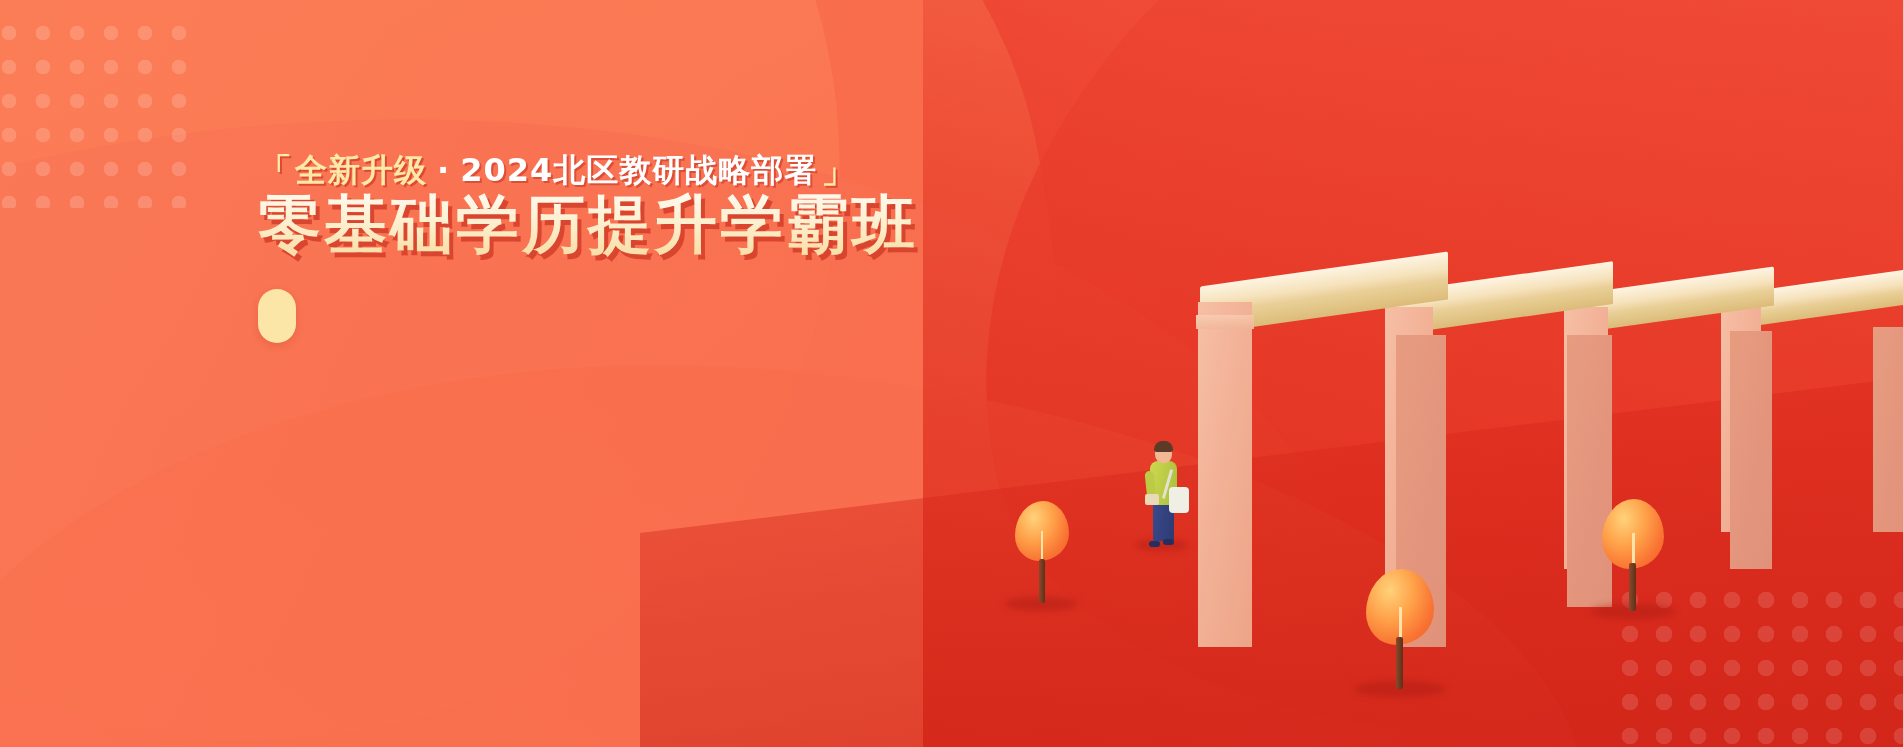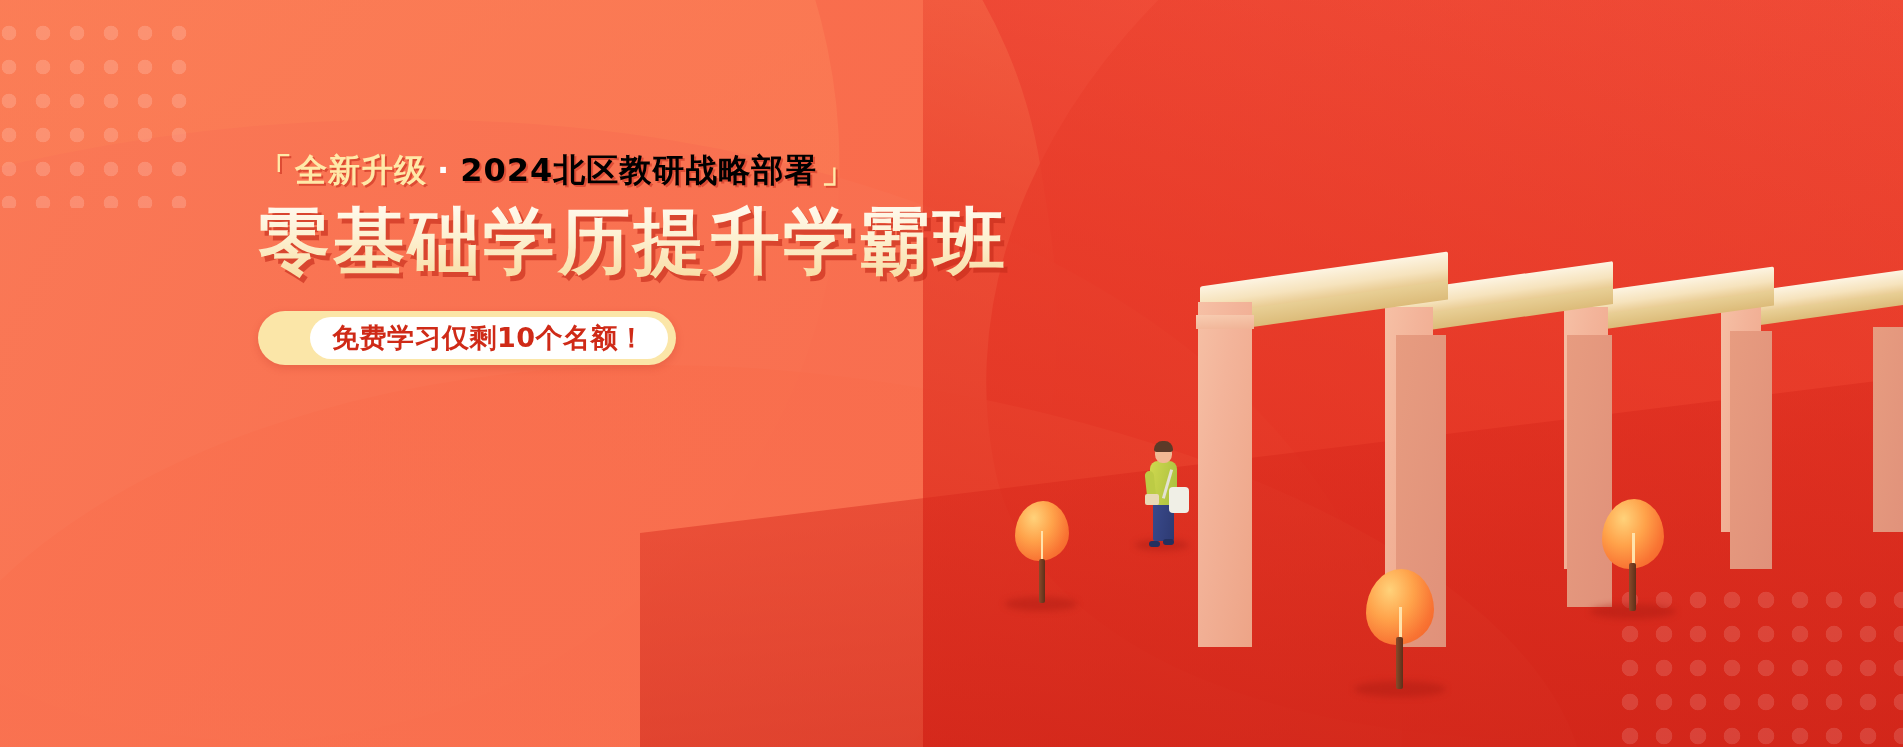--- a/index.html
+++ b/index.html
@@ -166,28 +166,28 @@
     color:#ffe9a8; font-size:34px; font-weight:bold;
     text-shadow:2px 2px 0 rgba(196,40,26,.55);
   }
   .brk.left  { margin-right:2px; }
   .brk.right { margin-left:4px; }
   .eyebrow-gold {
     color:#ffe9a8;
     text-shadow:2px 2px 0 rgba(196,40,26,.55);
   }
   .eyebrow-white {
-    color:#000000;
+    color:#ffffff;
     text-shadow:2px 2px 0 rgba(196,40,26,.5);
   }
   .eyebrow-dot { color:#ffffff; padding:0 10px; }
 
   .headline {
-    margin-top:12px;
-    font-size:72px;
+    margin-top:0;
+    font-size:63px;
     font-weight:bold;
     letter-spacing:3px;
     line-height:1.08;
     white-space:nowrap;
     color:#fdefcf;
     background:linear-gradient(180deg,#fffaf0 0%,#fdf0d0 45%,#f8dca2 100%);
     -webkit-background-clip:text;
     background-clip:text;
     -webkit-text-fill-color:transparent;
     filter:drop-shadow(4px 5px 0 rgba(200,44,28,.65));
@@ -313,18 +313,17 @@
       <span class="brk left">「</span>
       <span class="eyebrow-gold">全新升级</span>
       <span class="eyebrow-dot">·</span>
       <span class="eyebrow-white">2024北区教研战略部署</span>
       <span class="brk right">」</span>
     </div>
 
     <div class="headline">零基础学历提升学霸班</div>
 
     <div class="pill-row">
-      <span class="pill-inner">免费学习仅剩10个名额！</span>
     </div>
 
   </div>
 
 </div>
 
 </body></html>

